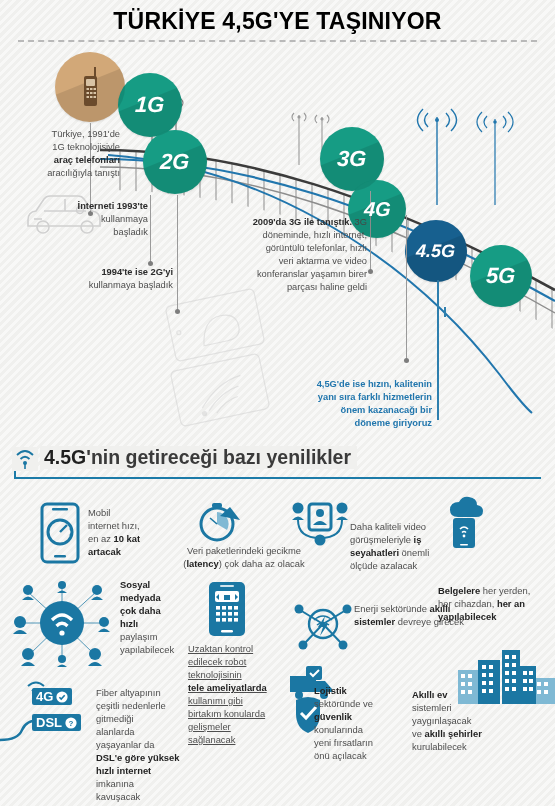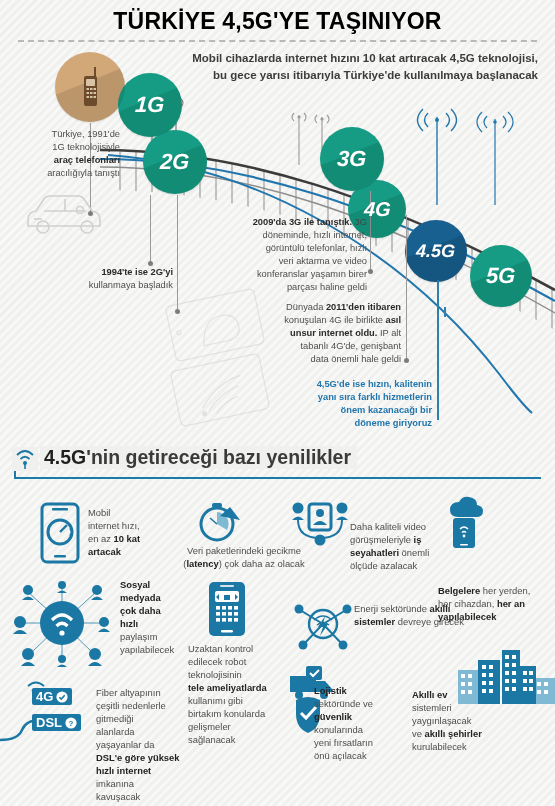--- a/index.html
+++ b/index.html
@@ -103,21 +103,20 @@
 </style>
 </head>
 <body>
 
 <div class="bg-texture"></div>
 
 <div class="stage">
 
   <div class="title">TÜRKİYE 4,5G'YE TAŞINIYOR</div>
   <div class="title-rule"></div>
-  <div class="subtitle">Mobil cihazlarda internet hızını 10 kat artıracak 4,5G teknolojisi, bu gece yarısı itibarıyla Türkiye'de kullanılmaya başlanacak</div>
 
   <div class="bridge-wrap">
 
     <svg width="555" height="360" style="position:absolute;left:0;top:0;">
       <defs>
         <clipPath id="deckclip">
           <path d="M100,95 C240,95 380,140 555,235 L555,275 C380,180 240,135 100,135 Z"></path>
         </clipPath>
       </defs>
 
@@ -272,23 +271,23 @@
       <path d="M6,34 q0,-8 8,-9 l8,-12 q2,-3 6,-3 h28 q4,0 6,3 l8,12 q8,1 8,9 v6 h-72 Z"></path>
       <line x1="22" y1="25" x2="64" y2="25"></line>
       <line x1="43" y1="13" x2="43" y2="25"></line>
       <circle cx="21" cy="41" r="6"></circle>
         <circle cx="65" cy="41" r="6"></circle>
       <circle cx="58" cy="24" r="3.5"></circle>
       <line x1="12" y1="33" x2="20" y2="33"></line>
     </g>
   </svg>
 
+  <div class="callout right" style="left:62px;top:200px;width:86px;"><b>İnterneti 1993'te</b><br>kullanmaya<br>başladık</div>
   <div class="callout right" style="left:55px;top:266px;width:118px;"><b>1994'te ise 2G'yi</b><br>kullanmaya başladık</div>
   <div class="callout right" style="left:232px;top:216px;width:135px;"><b>2009'da 3G ile tanıştık.</b> 3G<br>döneminde, hızlı internet,<br>görüntülü telefonlar, hızlı<br>veri aktarma ve video<br>konferanslar yaşamın birer<br>parçası haline geldi</div>
-  <div class="callout right" style="left:247px;top:301px;width:154px;">Dünyada <b>2011'den itibaren</b><br>konuşulan 4G ile birlikte <b>asıl</b><br><b>unsur internet oldu.</b> IP alt<br>tabanlı 4G'de, genişbant<br>data önemli hale geldi</div>
   <div class="callout right blue" style="left:272px;top:378px;width:160px;">4,5G'de ise hızın, kalitenin<br>yanı sıra farklı hizmetlerin<br>önem kazanacağı bir<br>döneme giriyoruz</div>
 
   <div class="sect"></div>
   <div class="wifi-badge">
     <svg width="26" height="22">
       <g stroke="#1b77a3" stroke-width="1.8" fill="none">
         <path d="M5,8 q8,-8 16,0"></path>
           <path d="M8.5,12 q4.5,-4.5 9,0"></path>
       </g>
       <circle cx="13" cy="16" r="2" fill="#1b77a3"></circle>
@@ -415,21 +414,21 @@
           <rect x="16" y="32" width="4" height="3.6"></rect>
         <rect x="22" y="32" width="4" height="3.6"></rect>
           <rect x="28" y="32" width="4" height="3.6"></rect>
         <rect x="10" y="38" width="4" height="3.6"></rect>
           <rect x="16" y="38" width="4" height="3.6"></rect>
         <rect x="22" y="38" width="4" height="3.6"></rect>
           <rect x="28" y="38" width="4" height="3.6"></rect>
       </g>
       <rect x="15" y="50" width="12" height="2.4" rx="1.2" fill="#ffffff"></rect>
     </svg>
-    <div class="txt" style="position:absolute;left:0;top:62px;width:110px;">Uzaktan kontrol<br>edilecek robot<br>teknolojisinin<br><b>tele ameliyatlarda</b><br>kullanımı gibi<br>birtakım konularda<br>gelişmeler<br>sağlanacak</div>
+    <div class="txt" style="position:absolute;left:0;top:62px;width:110px;text-decoration:underline;">Uzaktan kontrol<br>edilecek robot<br>teknolojisinin<br><b>tele ameliyatlarda</b><br>kullanımı gibi<br>birtakım konularda<br>gelişmeler<br>sağlanacak</div>
   </div>
 
   <div class="item" style="left:294px;top:600px;width:250px;">
     <svg style="position:absolute;left:0;top:0;" width="58" height="54">
       <g stroke="#1b77a3" stroke-width="2" fill="none">
         <line x1="29" y1="24" x2="6" y2="10"></line>
           <line x1="29" y1="24" x2="52" y2="10"></line>
         <line x1="29" y1="24" x2="10" y2="44"></line>
           <line x1="29" y1="24" x2="48" y2="44"></line>
       </g>

